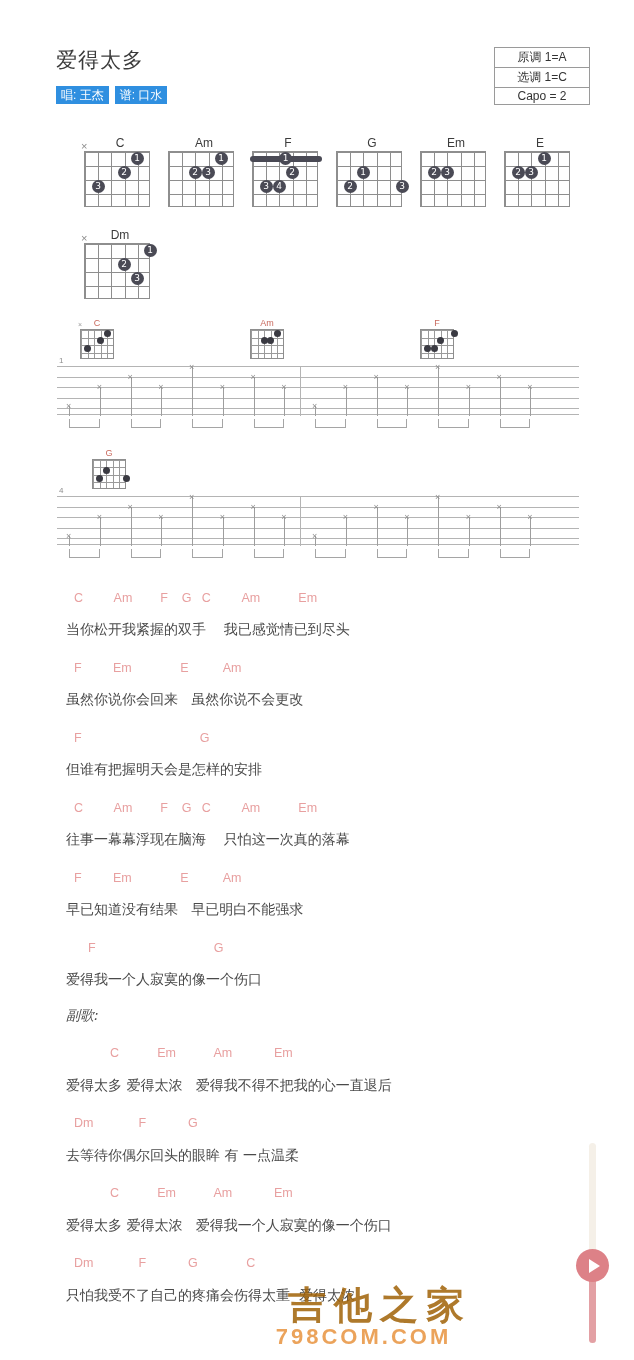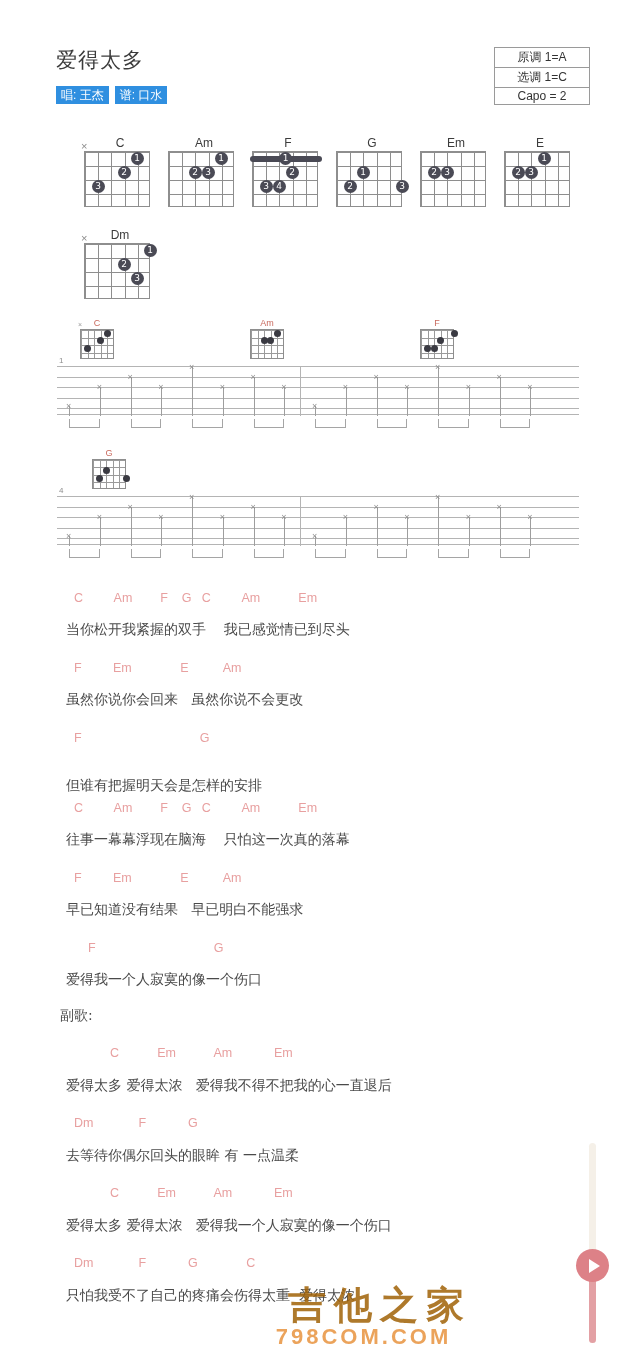--- a/index.html
+++ b/index.html
@@ -360,28 +360,28 @@
         <div class="beam" style="position: absolute; left: 381px; top: 53px; width: 30.75px;"></div>
         <div class="beam" style="position: absolute; left: 442.5px; top: 53px; width: 30.75px;"></div>
       </div>
     </div>
   <div id="lyrics">
       <div class="chordline lyricblock" style="left: 74px; top: 591px; width: auto;">C         Am        F    G   C         Am           Em</div>
       <div class="textline lyricblock" style="left: 66px; top: 621px; width: auto;">当你松开我紧握的双手    我已感觉情已到尽头</div>
       <div class="chordline lyricblock" style="left: 74px; top: 661px; width: auto;">F         Em              E          Am</div>
       <div class="textline lyricblock" style="left: 66px; top: 691px; width: auto;">虽然你说你会回来   虽然你说不会更改</div>
       <div class="chordline lyricblock" style="left: 74px; top: 731px; width: auto;">F                                  G</div>
-      <div class="textline lyricblock" style="left: 66px; top: 777px; width: auto;">但谁有把握明天会是怎样的安排</div>
+      <div class="textline lyricblock" style="left: 66px; top: 761px; width: auto;">但谁有把握明天会是怎样的安排</div>
       <div class="chordline lyricblock" style="left: 74px; top: 801px; width: auto;">C         Am        F    G   C         Am           Em</div>
       <div class="textline lyricblock" style="left: 66px; top: 831px; width: auto; text-align: center;">往事一幕幕浮现在脑海    只怕这一次真的落幕</div>
       <div class="chordline lyricblock" style="left: 74px; top: 871px; width: auto;">F         Em              E          Am</div>
       <div class="textline lyricblock" style="left: 66px; top: 901px; width: auto;">早已知道没有结果   早已明白不能强求</div>
       <div class="chordline lyricblock" style="left: 88px; top: 941px; width: auto;">F                                  G</div>
       <div class="textline lyricblock" style="left: 66px; top: 971px; width: auto;">爱得我一个人寂寞的像一个伤口</div>
-      <div class="textline lyricblock" style="left: 60px; top: 1007px; width: auto;">副歌:</div>
+      <div class="textline lyricblock" style="left: 66px; top: 1007px; width: auto; font-style: italic;">副歌:</div>
       <div class="chordline lyricblock" style="left: 110px; top: 1046px; width: auto;">C           Em           Am            Em</div>
       <div class="textline lyricblock" style="left: 66px; top: 1077px; width: auto;">爱得太多 爱得太浓   爱得我不得不把我的心一直退后</div>
       <div class="chordline lyricblock" style="left: 74px; top: 1116px; width: auto;">Dm             F            G</div>
       <div class="textline lyricblock" style="left: 66px; top: 1147px; width: auto;">去等待你偶尔回头的眼眸 有 一点温柔</div>
       <div class="chordline lyricblock" style="left: 110px; top: 1186px; width: auto;">C           Em           Am            Em</div>
       <div class="textline lyricblock" style="left: 66px; top: 1217px; width: auto;">爱得太多 爱得太浓   爱得我一个人寂寞的像一个伤口</div>
       <div class="chordline lyricblock" style="left: 74px; top: 1256px; width: auto;">Dm             F            G              C</div>
       <div class="textline lyricblock" style="left: 66px; top: 1287px; width: auto;">只怕我受不了自己的疼痛会伤得太重  爱得太浓</div>
     </div>
 

